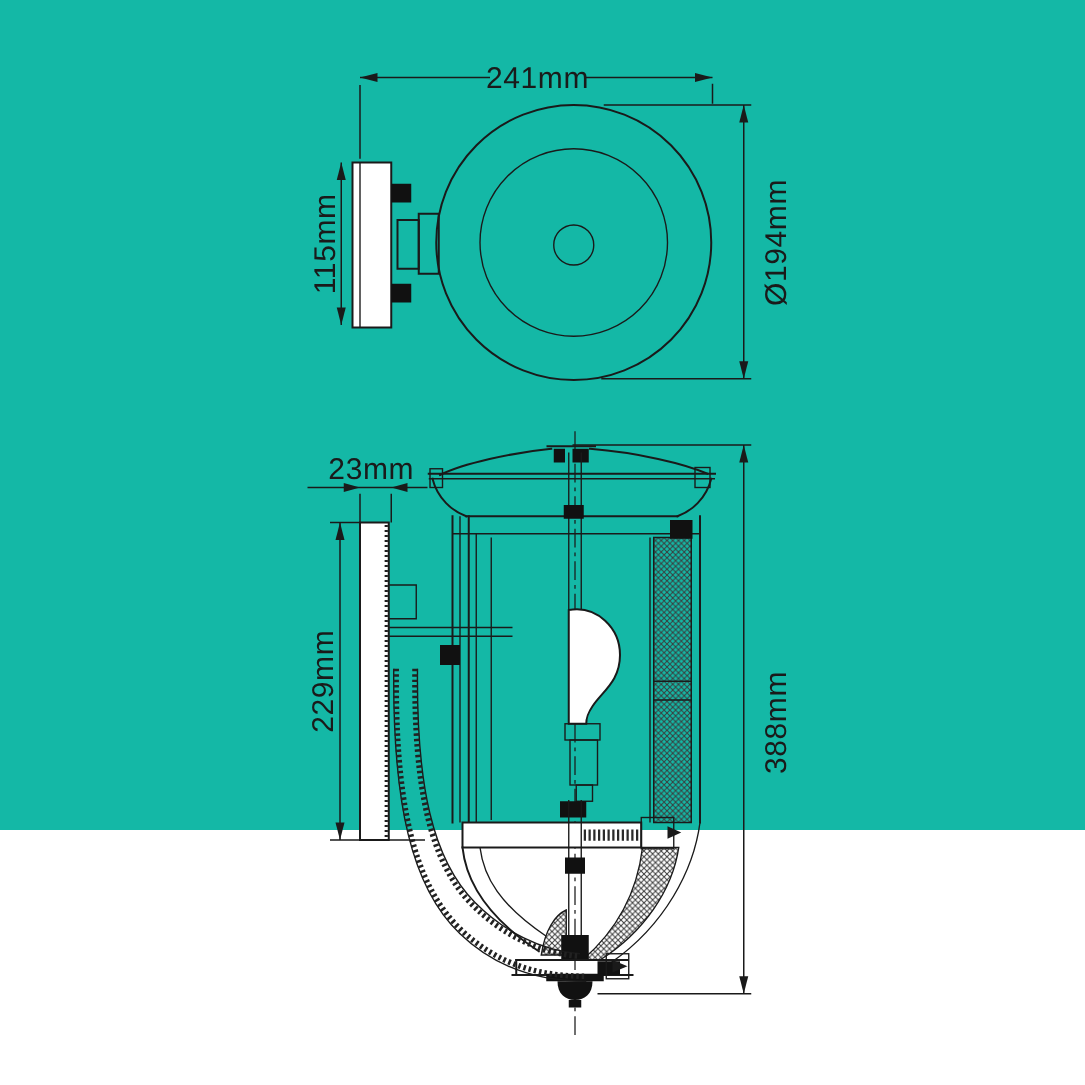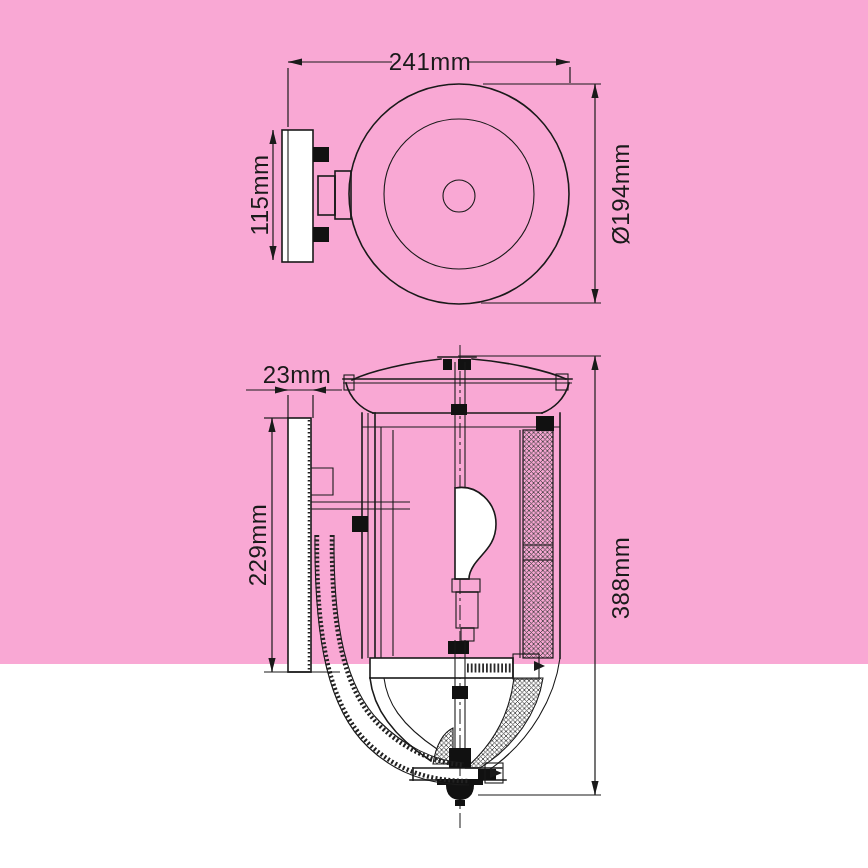--- a/index.html
+++ b/index.html
@@ -2,21 +2,21 @@
 <html><head>
 <meta charset="utf-8">
 <style>
   html,body{margin:0;padding:0;}
   body{
     width:868px;height:868px;
     background:#ffffff;
     font-family:"Liberation Sans", sans-serif;
     overflow:hidden;
   }
-  .stage{width:868px;height:664px;position:relative;background:#f9a8d4;}
+  .stage{width:868px;height:664px;position:relative;background:#14b8a6;}
   svg{display:block;}
   .ln{stroke:#1a1a1a;stroke-width:1.6;fill:none;stroke-linecap:square;}
   .lnthin{stroke:#1a1a1a;stroke-width:1.1;fill:none;}
   .dim{stroke:#1a1a1a;stroke-width:1.2;fill:none;}
   .arrow{fill:#1a1a1a;stroke:none;}
   .dark{fill:#111111;stroke:none;}
   .whitefill{fill:#ffffff;stroke:#1a1a1a;stroke-width:1.6;}
   .dimtext{
     font-family:"Liberation Sans", sans-serif;
     font-size:24px;

